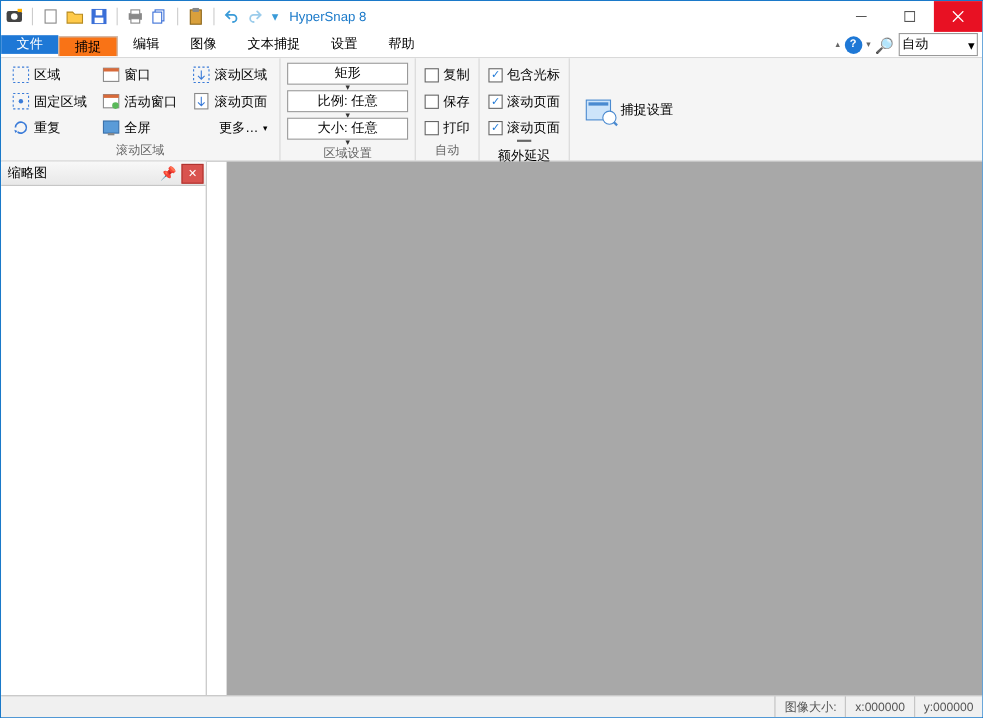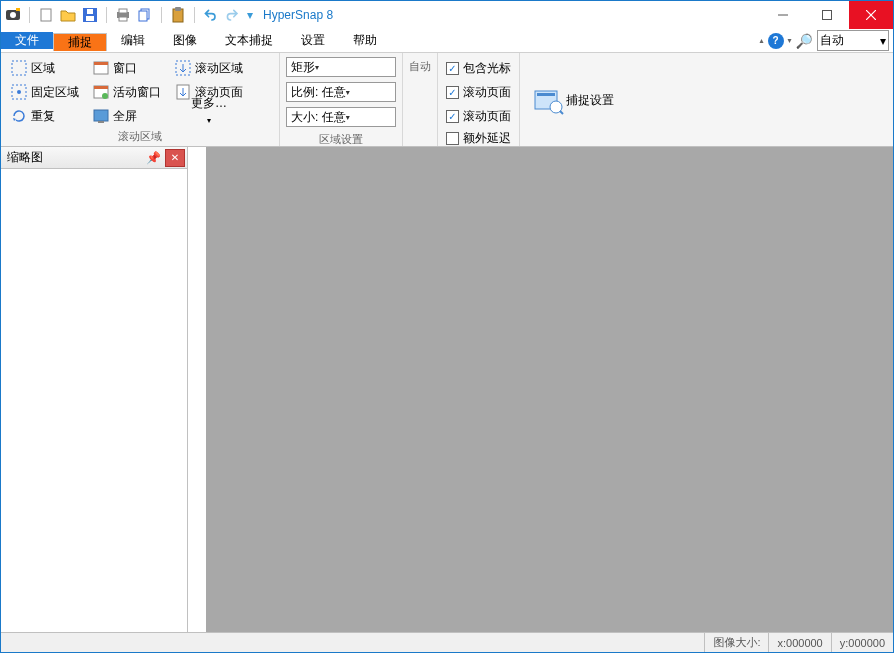--- a/index.html
+++ b/index.html
@@ -26,21 +26,21 @@
 
 .ribbon { height: 94px; background: #f5f5f5; border-bottom: 1px solid #c0c0c0; display: flex; }
 .ribbon-group { border-right: 1px solid #d8d8d8; padding: 4px 6px 2px; display: flex; flex-direction: column; }
 .ribbon-group .group-body { flex: 1; display: flex; }
 .ribbon-group .group-label { text-align: center; font-size: 11px; color: #666; padding-top: 2px; }
 
 .rb-col { display: flex; flex-direction: column; gap: 2px; }
 .rb-btn { display: flex; align-items: center; gap: 4px; padding: 2px 4px; height: 22px; cursor: pointer; white-space: nowrap; }
 .rb-icon { width: 16px; height: 16px; display: flex; align-items: center; justify-content: center; flex-shrink: 0; }
 
-.rb-dropdown { border: 1px solid #999; background: #fff; width: 110px; height: 20px; display: flex; align-items: center; padding: 0 4px; justify-content: flex-start; margin-bottom: 3px; }
+.rb-dropdown { border: 1px solid #999; background: #fff; width: 110px; height: 20px; display: flex; align-items: center; padding: 0 4px; justify-content: flex-start; margin-bottom: 3px; flex-direction: column; }
 .rb-dropdown .caret { font-size: 8px; color: #333; }
 
 .rb-check { display: flex; align-items: center; gap: 4px; height: 22px; padding: 0 2px; }
 .rb-check .box { width: 13px; height: 13px; border: 1px solid #666; background: #fff; display: flex; align-items: center; justify-content: center; font-size: 10px; color: #1e78d6; }
 
 .rb-big { display: flex; align-items: center; gap: 2px; padding: 2px 6px; cursor: pointer; }
 .rb-big .big-icon { width: 32px; height: 32px; display: flex; align-items: center; justify-content: center; }
 
 .workspace { position: absolute; top: 146px; left: 0; right: 0; bottom: 20px; display: flex; gap: 18px; }
 .side-panel { width: 187px; background: #fff; border-right: 1px solid #c0c0c0; display: flex; flex-direction: column; }
@@ -154,21 +154,21 @@
     <span class="search-icon">🔍</span>
     <div class="zoom-select">
       <span>自动</span>
       <span class="caret">▾</span>
     </div>
   </div>
 </div>
 
 <div class="ribbon">
 
-  <div class="ribbon-group" style="width:279px;">
+  <div class="ribbon-group" style="width:254px;">
     <div class="group-body">
       <div class="rb-col">
         <div class="rb-btn">
           <span class="rb-icon">
               <svg width="16" height="16">
                 <rect x="1" y="1" width="14" height="14" fill="none" stroke="#3a7bd8" stroke-dasharray="2 2"></rect>
               </svg>
             </span>
           <span>区域</span>
         </div>
@@ -233,21 +233,21 @@
         </div>
         <div class="rb-btn">
           <span class="rb-icon">
               <svg width="16" height="16">
                 <rect x="2" y="1" width="12" height="14" fill="#fff" stroke="#888"></rect>
                 <path d="M8 4v8M5 9l3 3 3-3" fill="none" stroke="#3a7bd8"></path>
               </svg>
             </span>
           <span>滚动页面</span>
         </div>
-        <div class="rb-btn" style="justify-content:flex-end;flex-direction:column;">
+        <div class="rb-btn" style="justify-content:flex-end;">
           <span>更多…</span>
           <span class="caret" style="font-size:8px;">▾</span>
         </div>
       </div>
     </div>
     <div class="group-label">滚动区域</div>
   </div>
 
   <div class="ribbon-group">
     <div class="group-body">
@@ -263,39 +263,55 @@
         <div class="rb-dropdown">
           <span>大小: 任意</span>
             <span class="caret">▾</span>
         </div>
       </div>
     </div>
     <div class="group-label">区域设置</div>
   </div>
 
   <div class="ribbon-group">
+    <div class="group-body">
+      <div class="rb-col">
+        <div class="rb-check">
+            <span class="box"></span>
+            <span>复制</span>
+          </div>
+        <div class="rb-check">
+            <span class="box"></span>
+            <span>保存</span>
+          </div>
+        <div class="rb-check">
+            <span class="box"></span>
+            <span>打印</span>
+          </div>
+      </div>
+    </div>
     <div class="group-label">自动</div>
   </div>
 
   <div class="ribbon-group" style="border-right:none;">
     <div class="group-body">
       <div class="rb-col">
         <div class="rb-check">
             <span class="box">✓</span>
             <span>包含光标</span>
           </div>
         <div class="rb-check">
             <span class="box">✓</span>
             <span>滚动页面</span>
           </div>
         <div class="rb-check">
             <span class="box">✓</span>
             <span>滚动页面</span>
           </div>
-        <div class="rb-check" style="margin-top:-2px;">
+        <div class="rb-check" style="margin-top:-2px;flex-direction:column;">
             <span class="box"></span>
             <span>额外延迟</span>
           </div>
       </div>
     </div>
   </div>
 
   <div class="ribbon-group" style="border-right:none; border-left:1px solid #d8d8d8;">
     <div class="group-body">
       <div class="rb-big">

